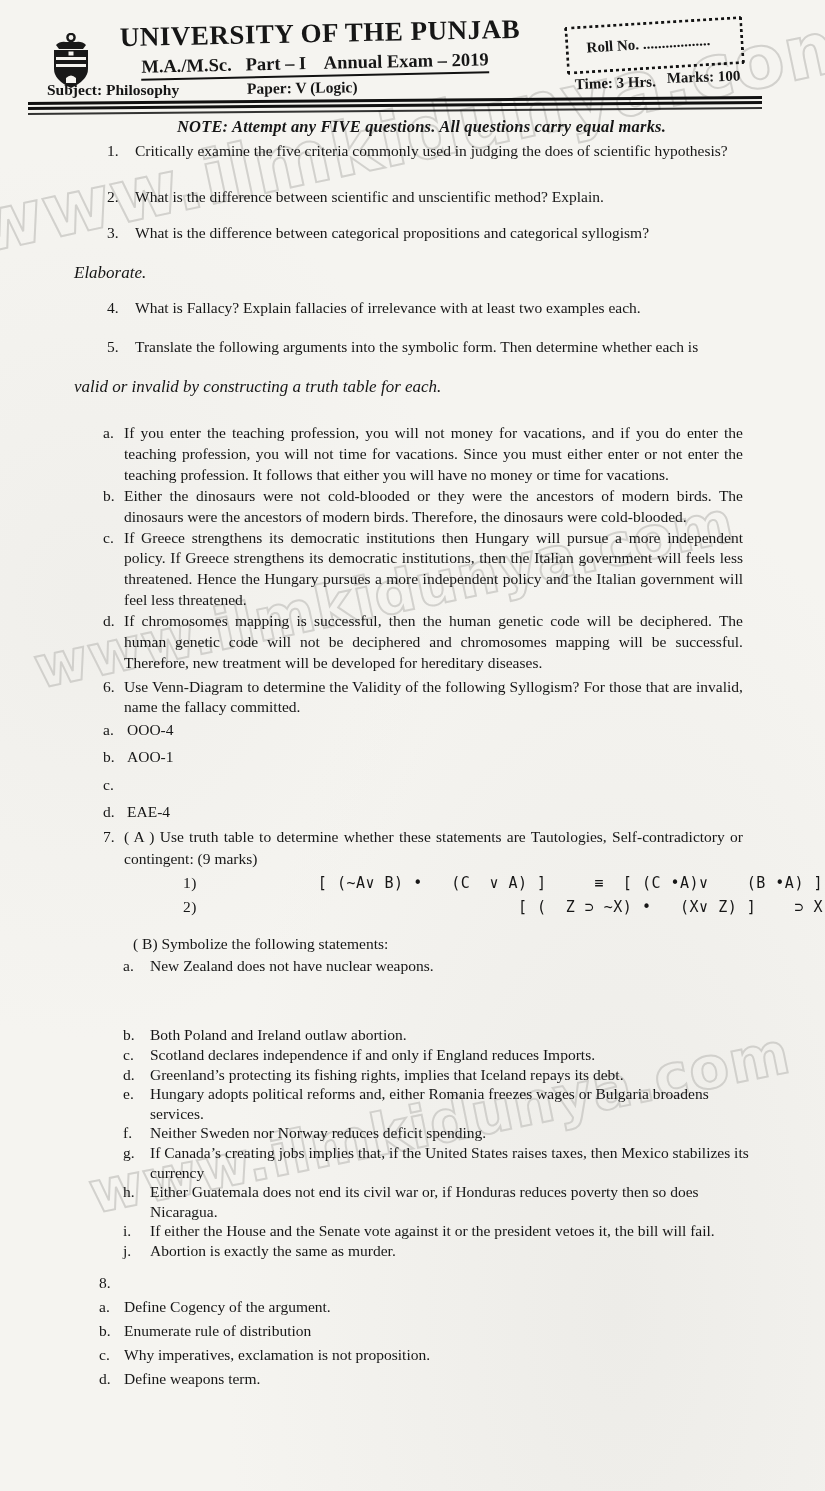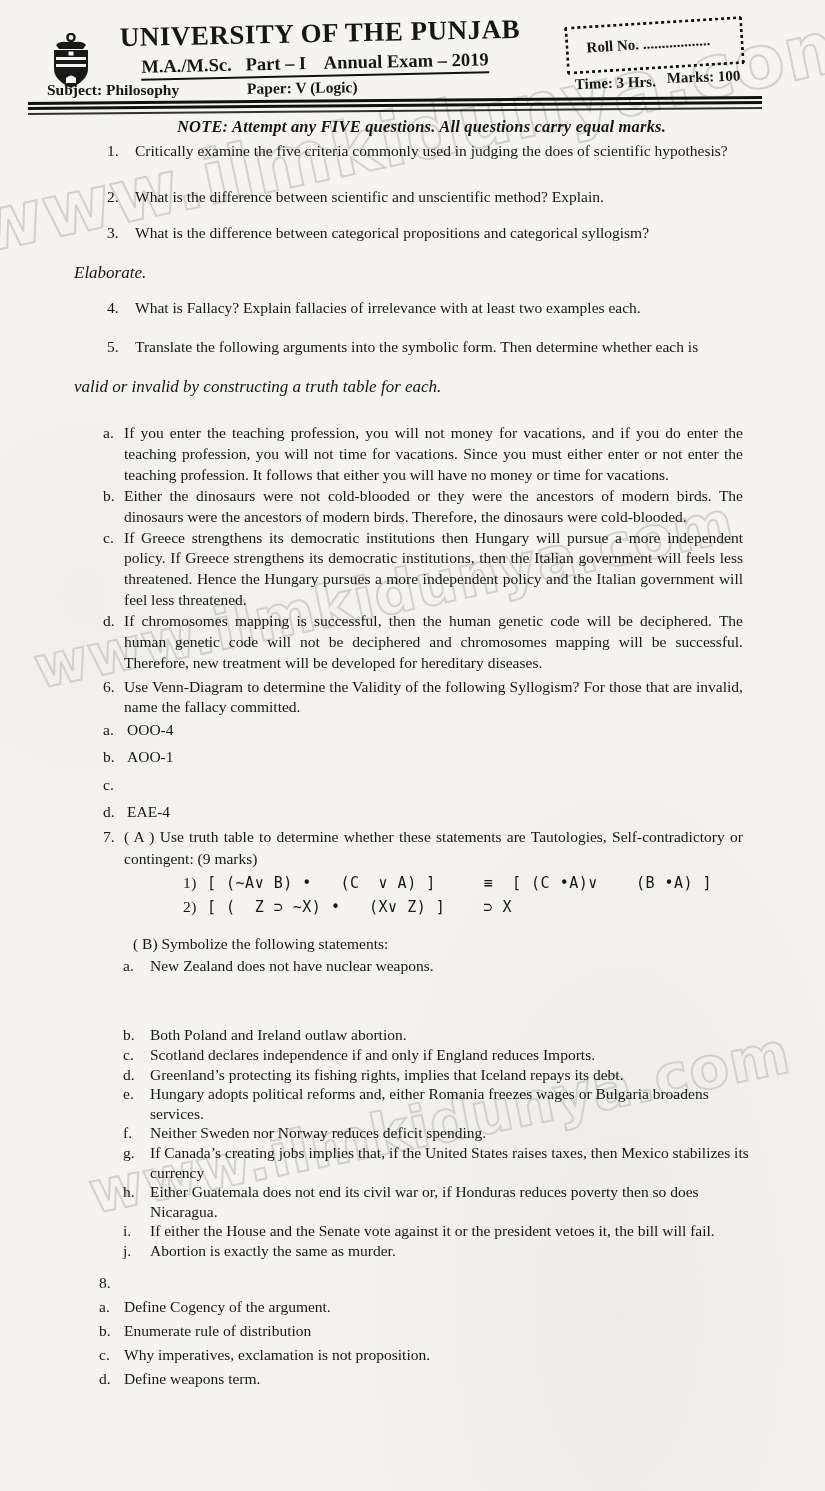--- a/index.html
+++ b/index.html
@@ -71,21 +71,21 @@
   .q-row .lbl{width:28px;}
   .cont-line{padding-left:54px;font-size:17px;line-height:21px;font-style:italic;}
   .arg-row{padding-left:83px;padding-right:80px;line-height:20.9px;}
   .arg-row .lbl{width:21px;}
   .arg-row .txt{text-align:justify;}
   .just .txt{text-align:justify;}
   .syl-row{padding-left:83px;}
   .syl-row .lbl{width:24px;}
   .f-row{padding-left:163px;font-family:"DejaVu Sans Mono", monospace;font-size:15px;line-height:24px;letter-spacing:.5px;}
   .f-row .lbl{width:24px;font-family:"Liberation Serif", serif;font-size:15.5px;}
-  .f-row .txt{white-space:pre;}
+  .f-row .txt{white-space:pre;text-align:right;}
   .bhead{padding-left:113px;font-size:15.5px;line-height:21px;margin-top:14px;}
   .stmt-row{padding-left:103px;padding-right:70px;line-height:19.6px;}
   .stmt-row .lbl{width:27px;}
   .q8-row{padding-left:79px;padding-right:80px;}
   .q8-row .lbl{width:25px;}
   .txt{flex:1;}
 </style>
 </head>
 <body>
 

